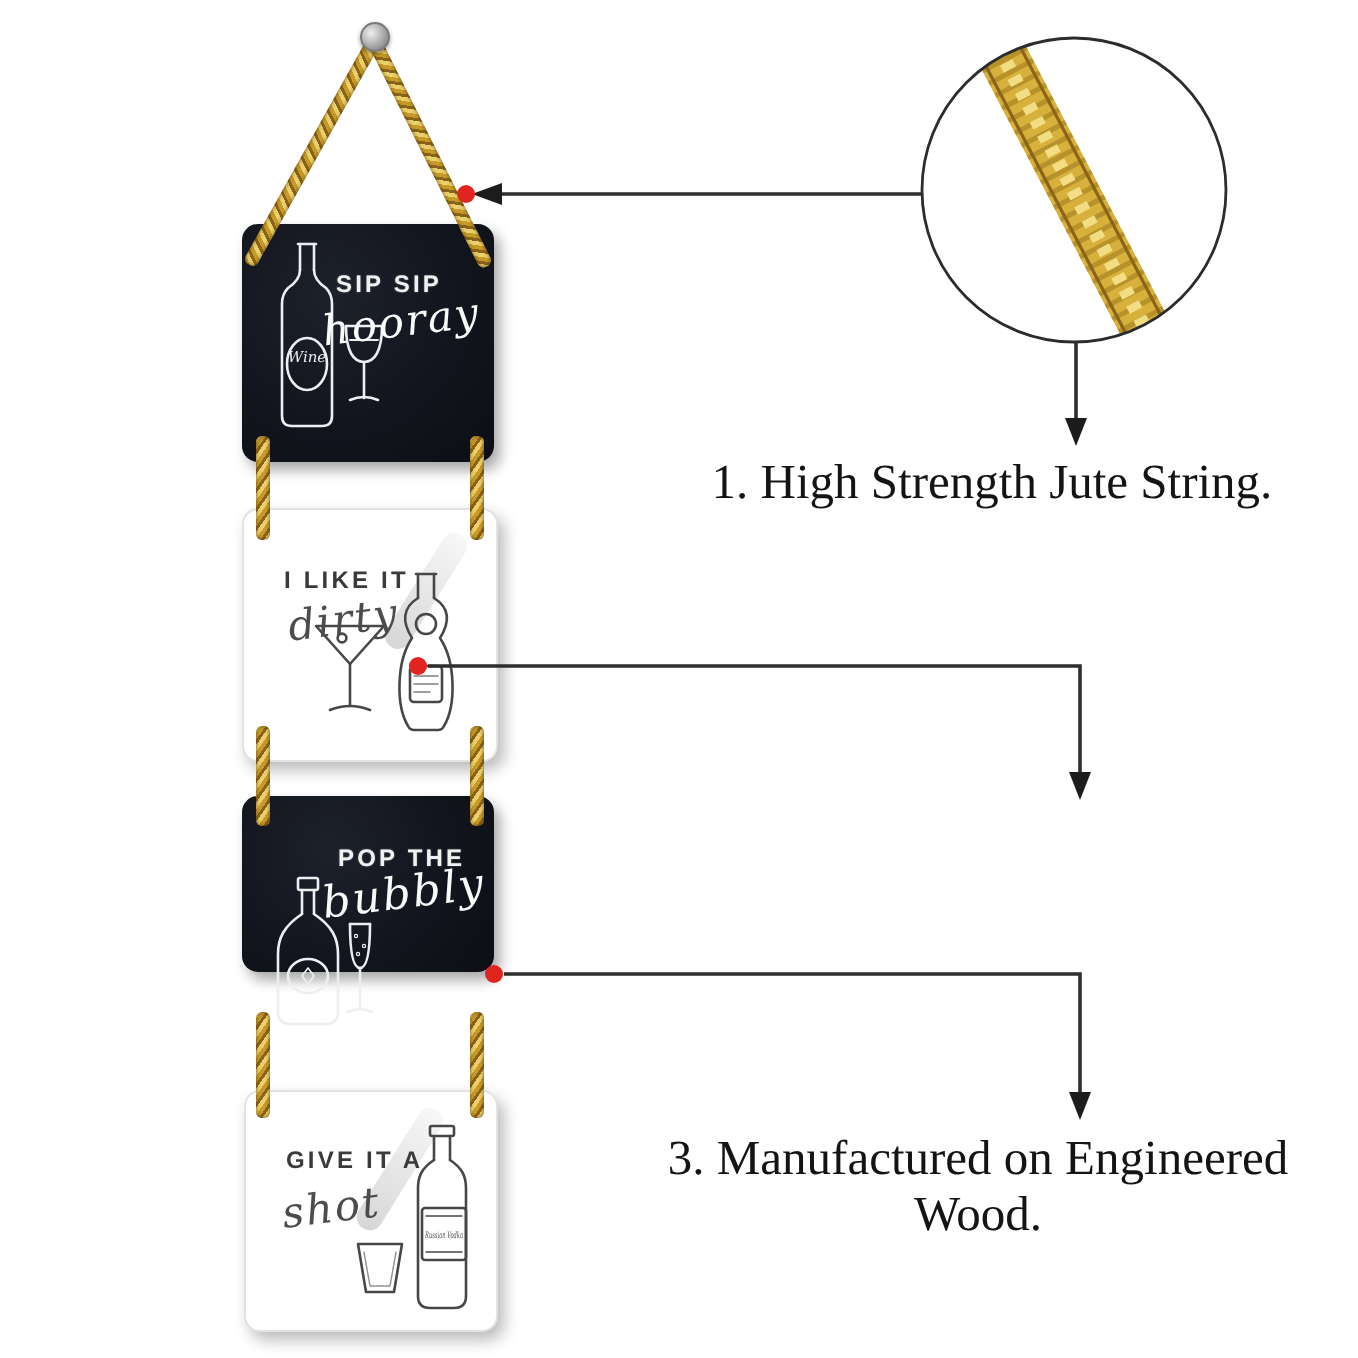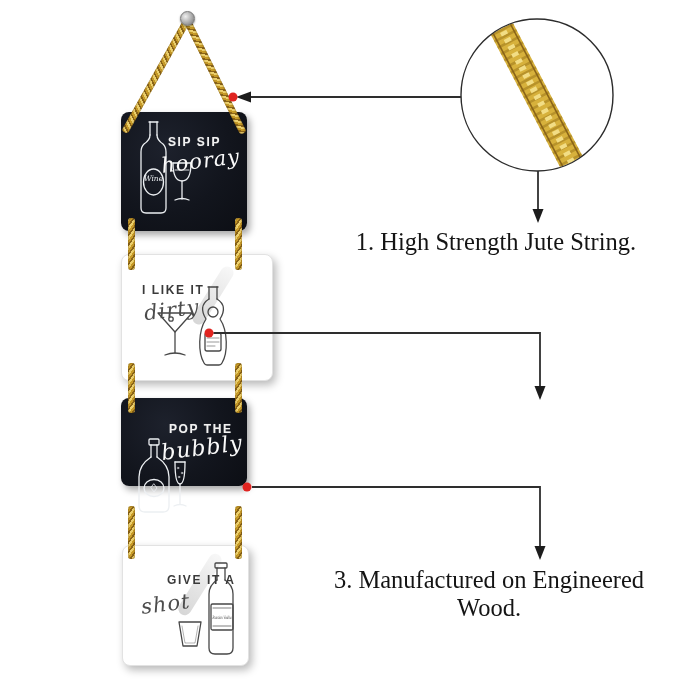--- a/index.html
+++ b/index.html
@@ -74,21 +74,21 @@
         <path d="M42 51 h14" stroke-width="0.9"></path>
         <path d="M49 62 v18"></path>
         <path d="M42 81 q7 -3 14 0"></path>
       </g>
       <text x="20.5" y="62" text-anchor="middle" fill="#eceff2" font-family="DejaVu Serif,serif" font-style="italic" font-size="7.5">Wine</text>
     </svg>
     <div class="panel-title" style="left:47px;top:23px;">SIP SIP</div>
     <div class="panel-script" style="left:40px;top:37px;">hooray</div>
   </div>
 
-  <div class="panel light" style="top:254px;height:125px;padding-left:24px;">
+  <div class="panel light" style="top:254px;height:125px;">
     <div class="smear" style="left:58px;top:34px;width:66px;height:13px;"></div>
     <svg class="illus" style="left:34px;top:30px;" width="84" height="92" viewBox="0 0 84 92">
       <g class="ink-d">
         <path d="M2 28 h34 L19 47 Z"></path>
         <circle cx="15" cy="34" r="2.2"></circle>
         <path d="M19 47 v21"></path>
         <path d="M9 70 q10 -4 20 0"></path>
         <path d="M52 2 h10"></path>
         <path d="M53 2 v12 M61 2 v12"></path>
         <path d="M53 14 c-8 5 -8 12 -3 20 c-8 12 -8 34 -2 44 q1 2 3 2 h12 q2 0 3 -2 c6 -10 6 -32 -2 -44 c5 -8 5 -15 -3 -20"></path>
@@ -129,21 +129,21 @@
         <path d="M6 60 l4 24 h14 l4 -24 Z"></path>
         <path d="M9 64 l3 17 h10 l3 -17" stroke-width="0.7" opacity="0.6"></path>
         <rect x="42" y="1" width="12" height="5" rx="1"></rect>
         <path d="M44 6 v12 M52 6 v12"></path>
         <path d="M44 18 c-6 4 -8 8 -8 14 v54 q0 6 6 6 h12 q6 0 6 -6 V32 c0 -6 -2 -10 -8 -14"></path>
         <rect x="38" y="42" width="22" height="26" rx="1.5"></rect>
         <path d="M40 46 h18 M40 64 h18" stroke-width="0.7"></path>
       </g>
       <text x="49" y="57" text-anchor="middle" fill="#474747" textLength="19" lengthAdjust="spacingAndGlyphs" font-family="DejaVu Serif,serif" font-style="italic" font-size="4.4">Russian Vodka</text>
     </svg>
-    <div class="panel-title" style="left:20px;top:27px;margin-left:24px;">GIVE IT A</div>
+    <div class="panel-title" style="left:20px;top:27px;">GIVE IT A</div>
     <div class="panel-script" style="left:18px;top:46px;">shot</div>
   </div>
 
   <svg class="overlay" width="679" height="679" viewBox="0 0 679 679">
     <defs>
       <clipPath id="lens">
           <circle cx="537" cy="95" r="75.5"></circle>
         </clipPath>
     </defs>
 

